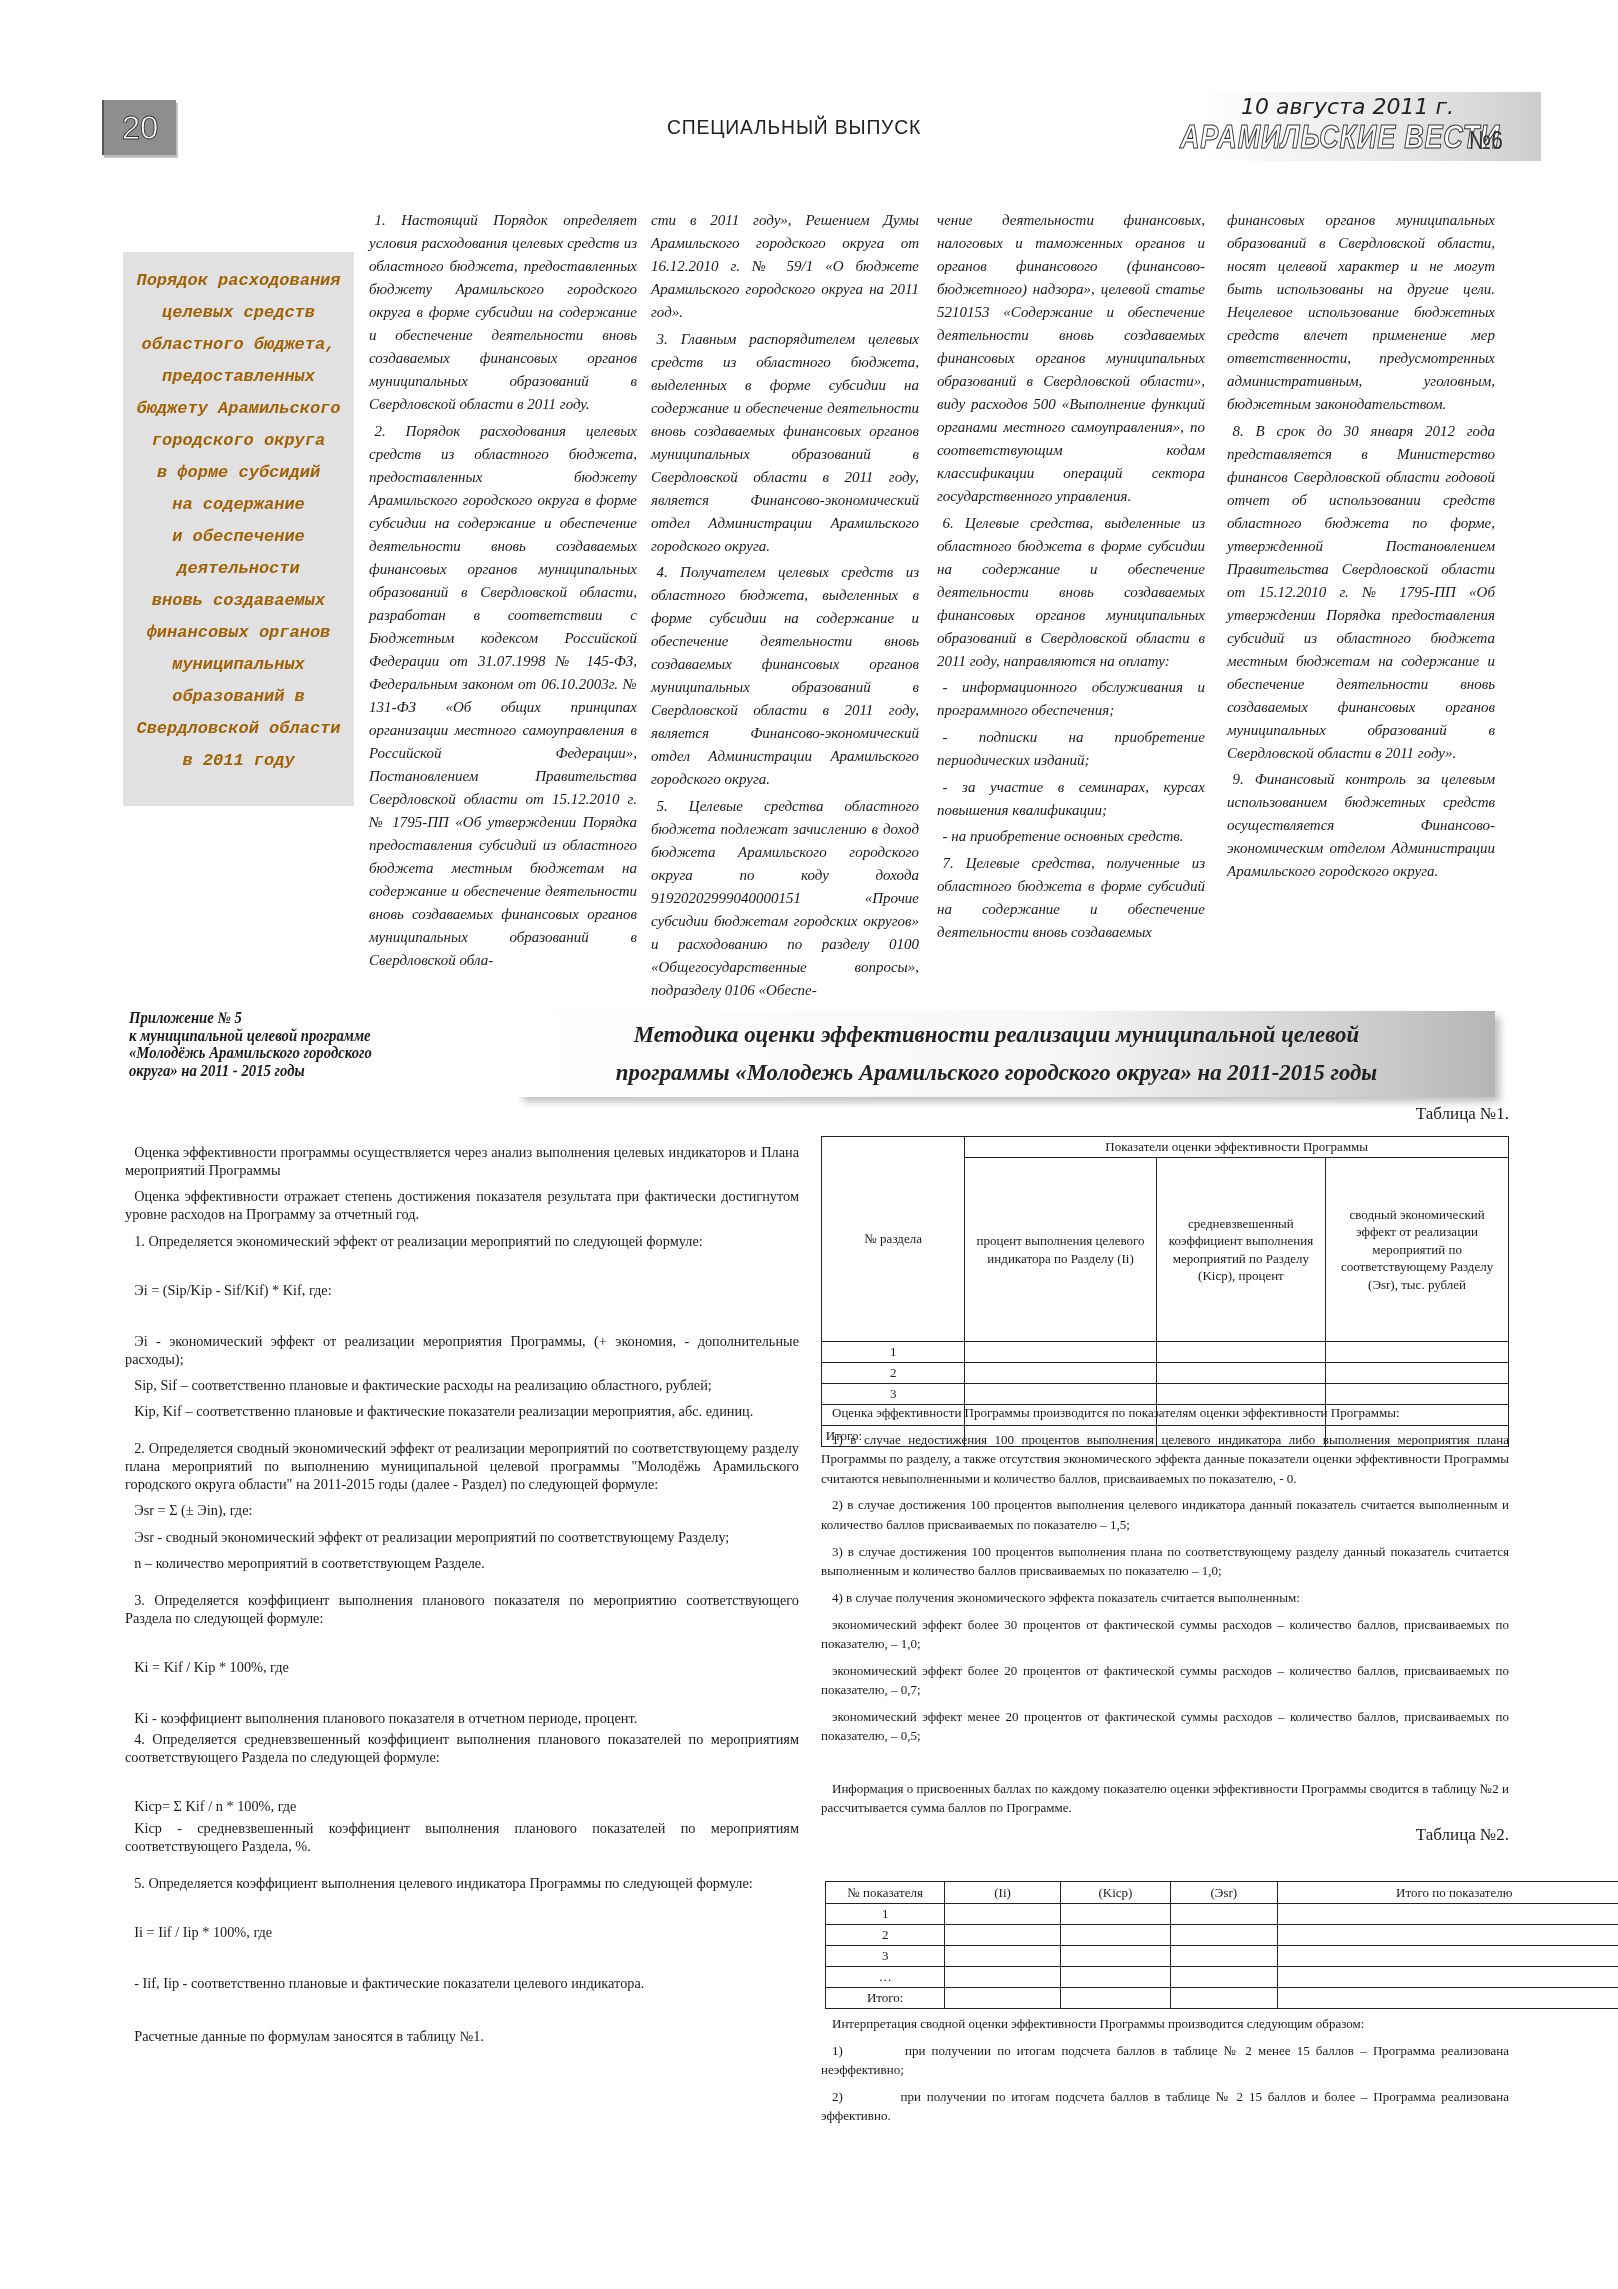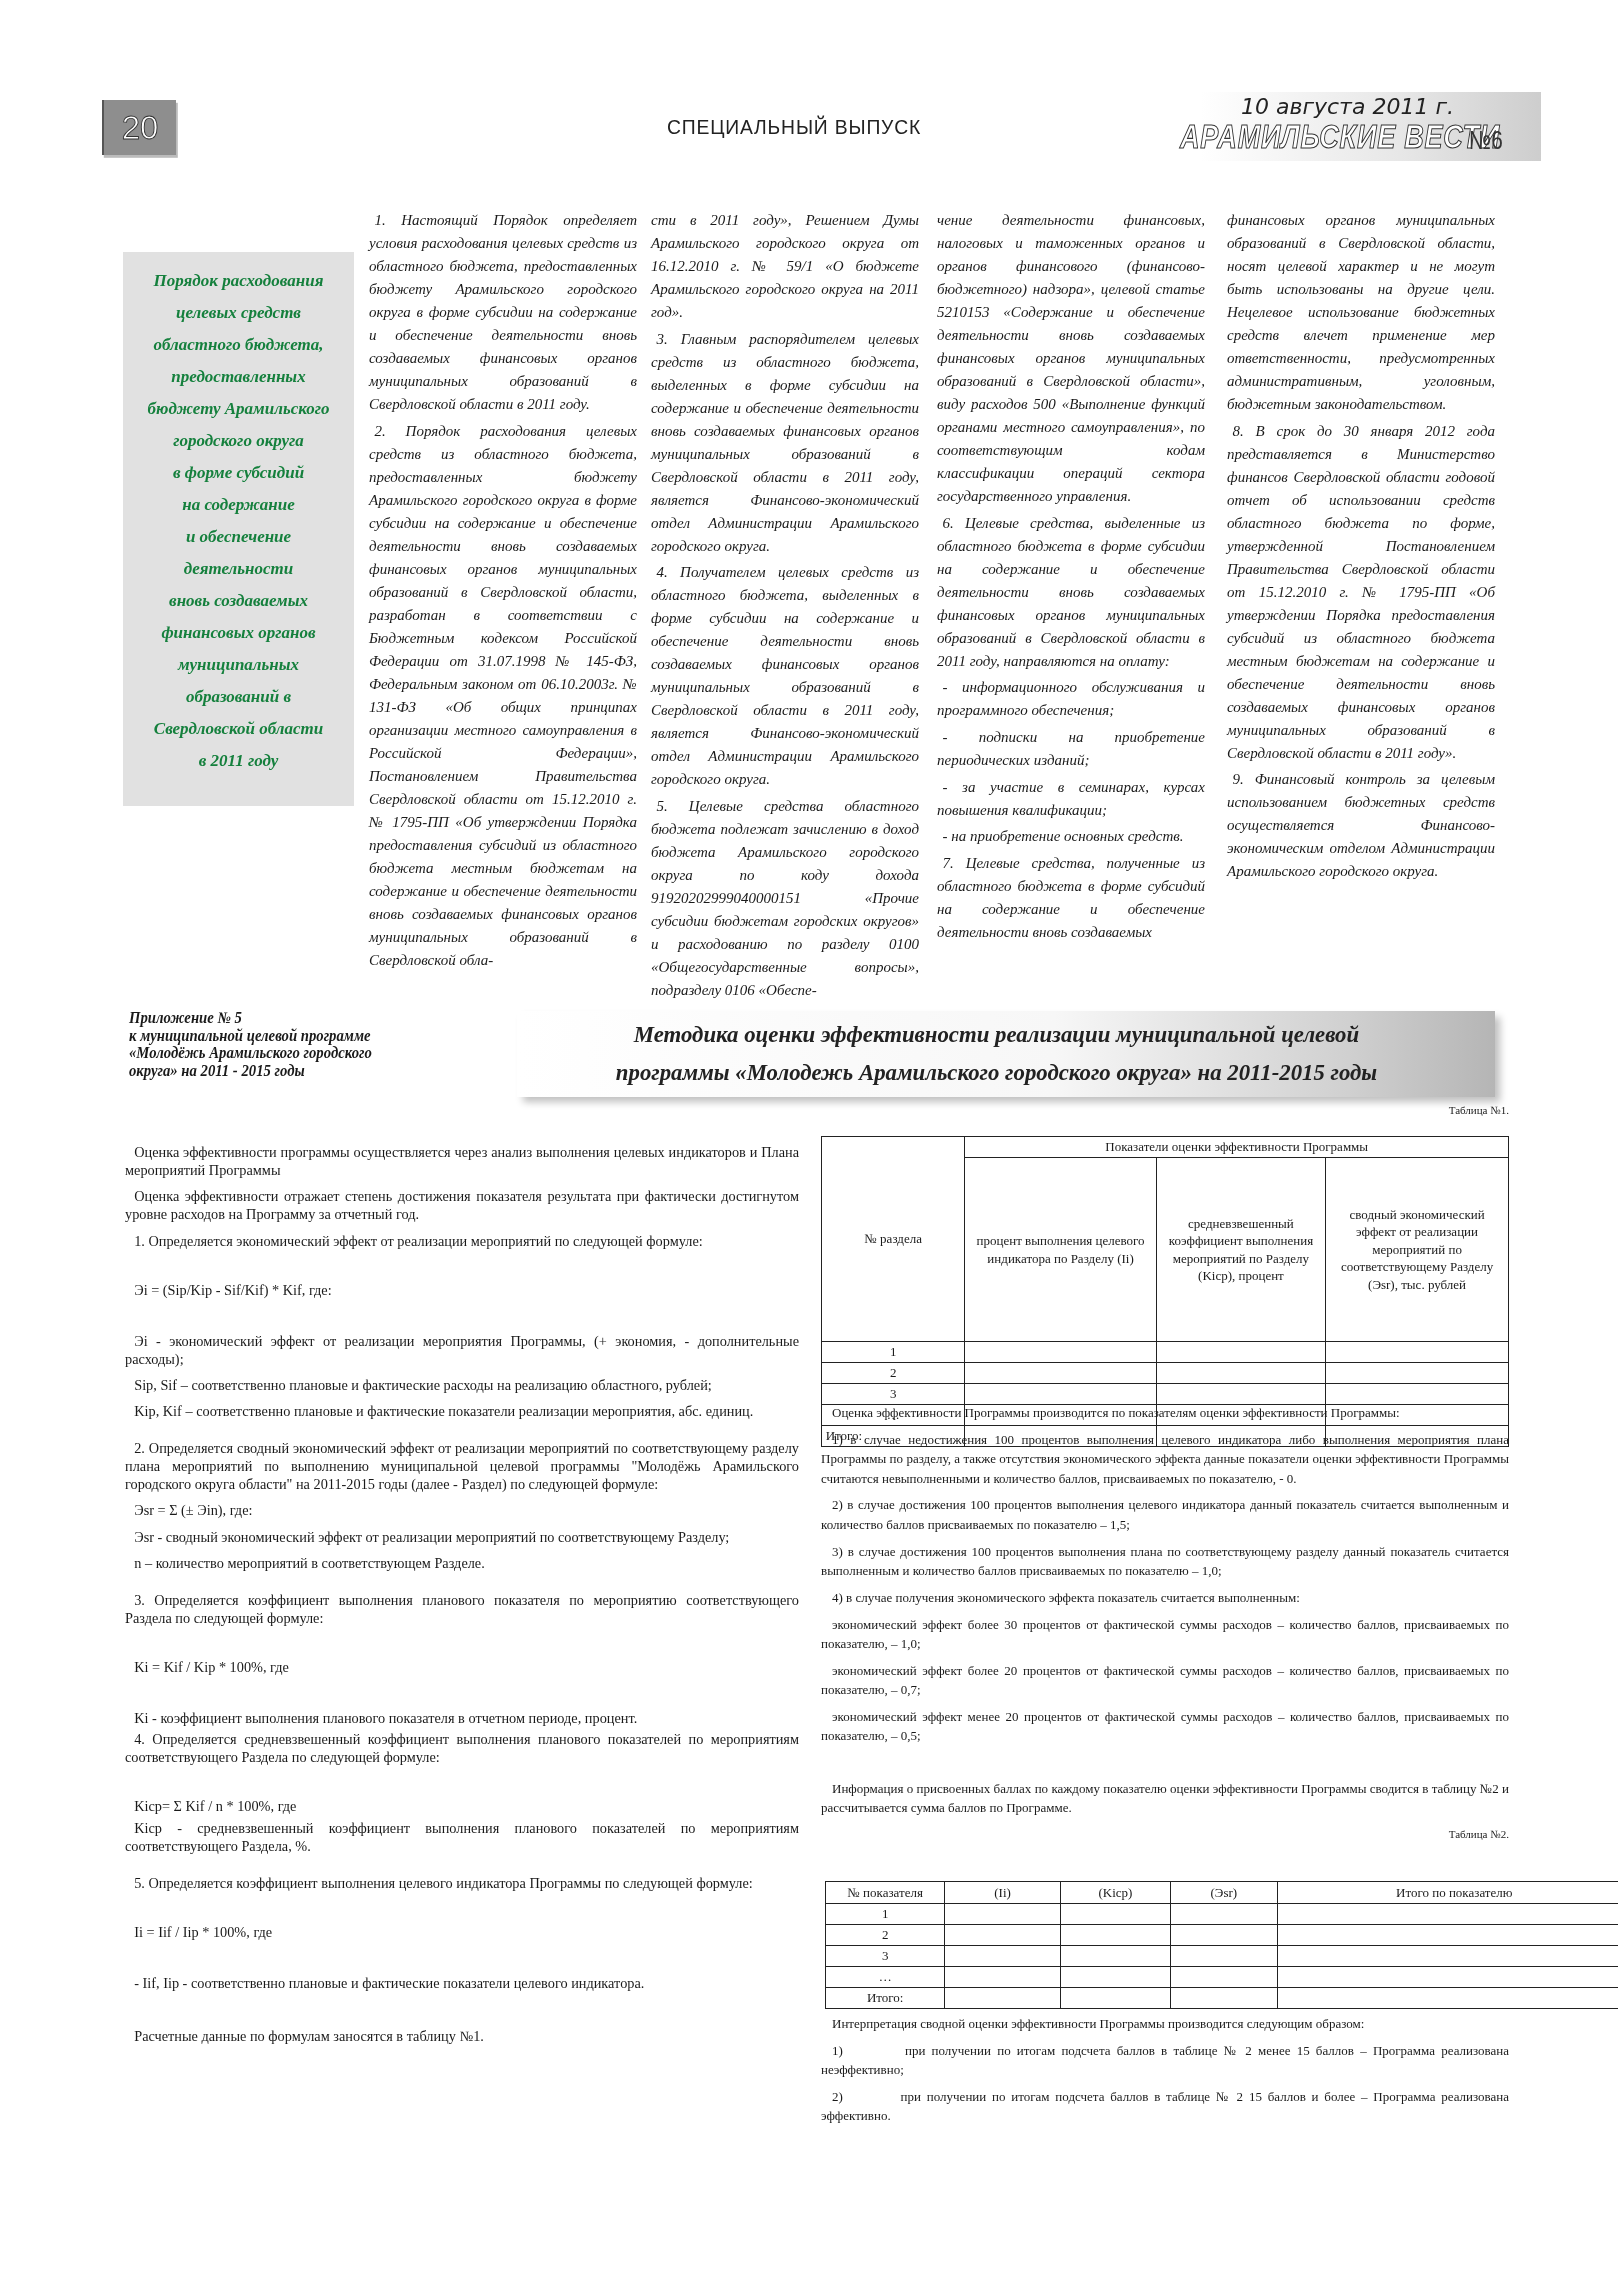--- a/index.html
+++ b/index.html
@@ -16,37 +16,37 @@
                    font-size:21px; letter-spacing:0.9px; color:#222; transform:scaleX(0.92); }
   .logo-wrap { left:1200px; top:92px; width:341px; height:69px;
                background:linear-gradient(90deg, rgba(255,255,255,0) 0%, rgba(220,220,220,0.7) 60%, rgba(200,200,200,0.9) 100%); }
   .logo-date { left:1241px; top:94px; font-family:"DejaVu Sans", sans-serif; font-style:italic; font-size:22px; color:#222; }
   .logo-name { left:1180px; top:118px; font-family:"Liberation Sans", sans-serif; font-style:italic; font-weight:bold;
                font-size:33px; color:#fff; -webkit-text-stroke:1.1px #333; letter-spacing:0.9px; transform:scaleX(0.82); transform-origin:left; }
   .logo-issue { left:1469px; top:125px; font-family:"Liberation Sans", sans-serif; font-size:26px; color:#333; transform:scaleX(0.8); transform-origin:left; }
 
   
   .side-box { left:123px; top:252px; width:231px; height:554px; background:#e1e1e1; }
-  .side-box p { margin:0; padding:13px 5.5px 0; text-align:center; font-family:Liberation Serif, serif; font-style:italic;
-                font-weight:bold; font-size:17px; line-height:32px; color:#15803d; }
+  .side-box p { margin:0; padding:13px 5.5px 0; text-align:center; font-family:Liberation Mono, monospace; font-style:italic;
+                font-weight:bold; font-size:17px; line-height:32px; color:#a16207; }
 
   
   .col { top:209px; width:268px; font-size:15px; line-height:23px; text-align:justify; }
   .col p { margin:0 0 0 0; text-indent:5.5px;font-style:italic; }
   .col p + p { margin-top:3.7px; }
 
   
   .appendix { left:129px; top:1009px; width:369px; font-style:italic; font-weight:bold; font-size:16px; line-height:17.5px;
               transform:scaleX(0.92); transform-origin:left; }
   .banner { left:517px; top:1011px; width:978px; height:86px;
             background:linear-gradient(90deg, #ffffff 0%, #f7f7f7 55%, #d0d0d0 85%, #b5b5b5 100%);
             box-shadow:5.5px 5.5px 7.4px rgba(0,0,0,0.25); }
   .banner-text { left:535px; top:1015px; width:923px; text-align:center; font-style:italic; font-weight:bold;
                  font-size:24px; line-height:38px; color:#222; transform:scaleX(0.95); }
-  .table-caption { font-size:11px; text-align:right; }
+  .table-caption { font-size:17px; text-align:right; }
 
   .left-text { left:125px; top:1143px; width:674px; font-size:14.3px; line-height:18px; text-align:justify; }
   .left-text p { margin:0 0 8.3px 0; text-indent:9.2px; }
   .left-text .formula { margin:31px 0 33px; }
   .left-text .gap { margin-top:19px; }
 
   .right-text { left:821px; width:688px; font-size:13px; line-height:19.4px; text-align:justify; }
   .right-text p { margin:0 0 7.4px 0; text-indent:11px; }
 
   table.grid { border-collapse:collapse; font-size:13px; line-height:17.5px; }

